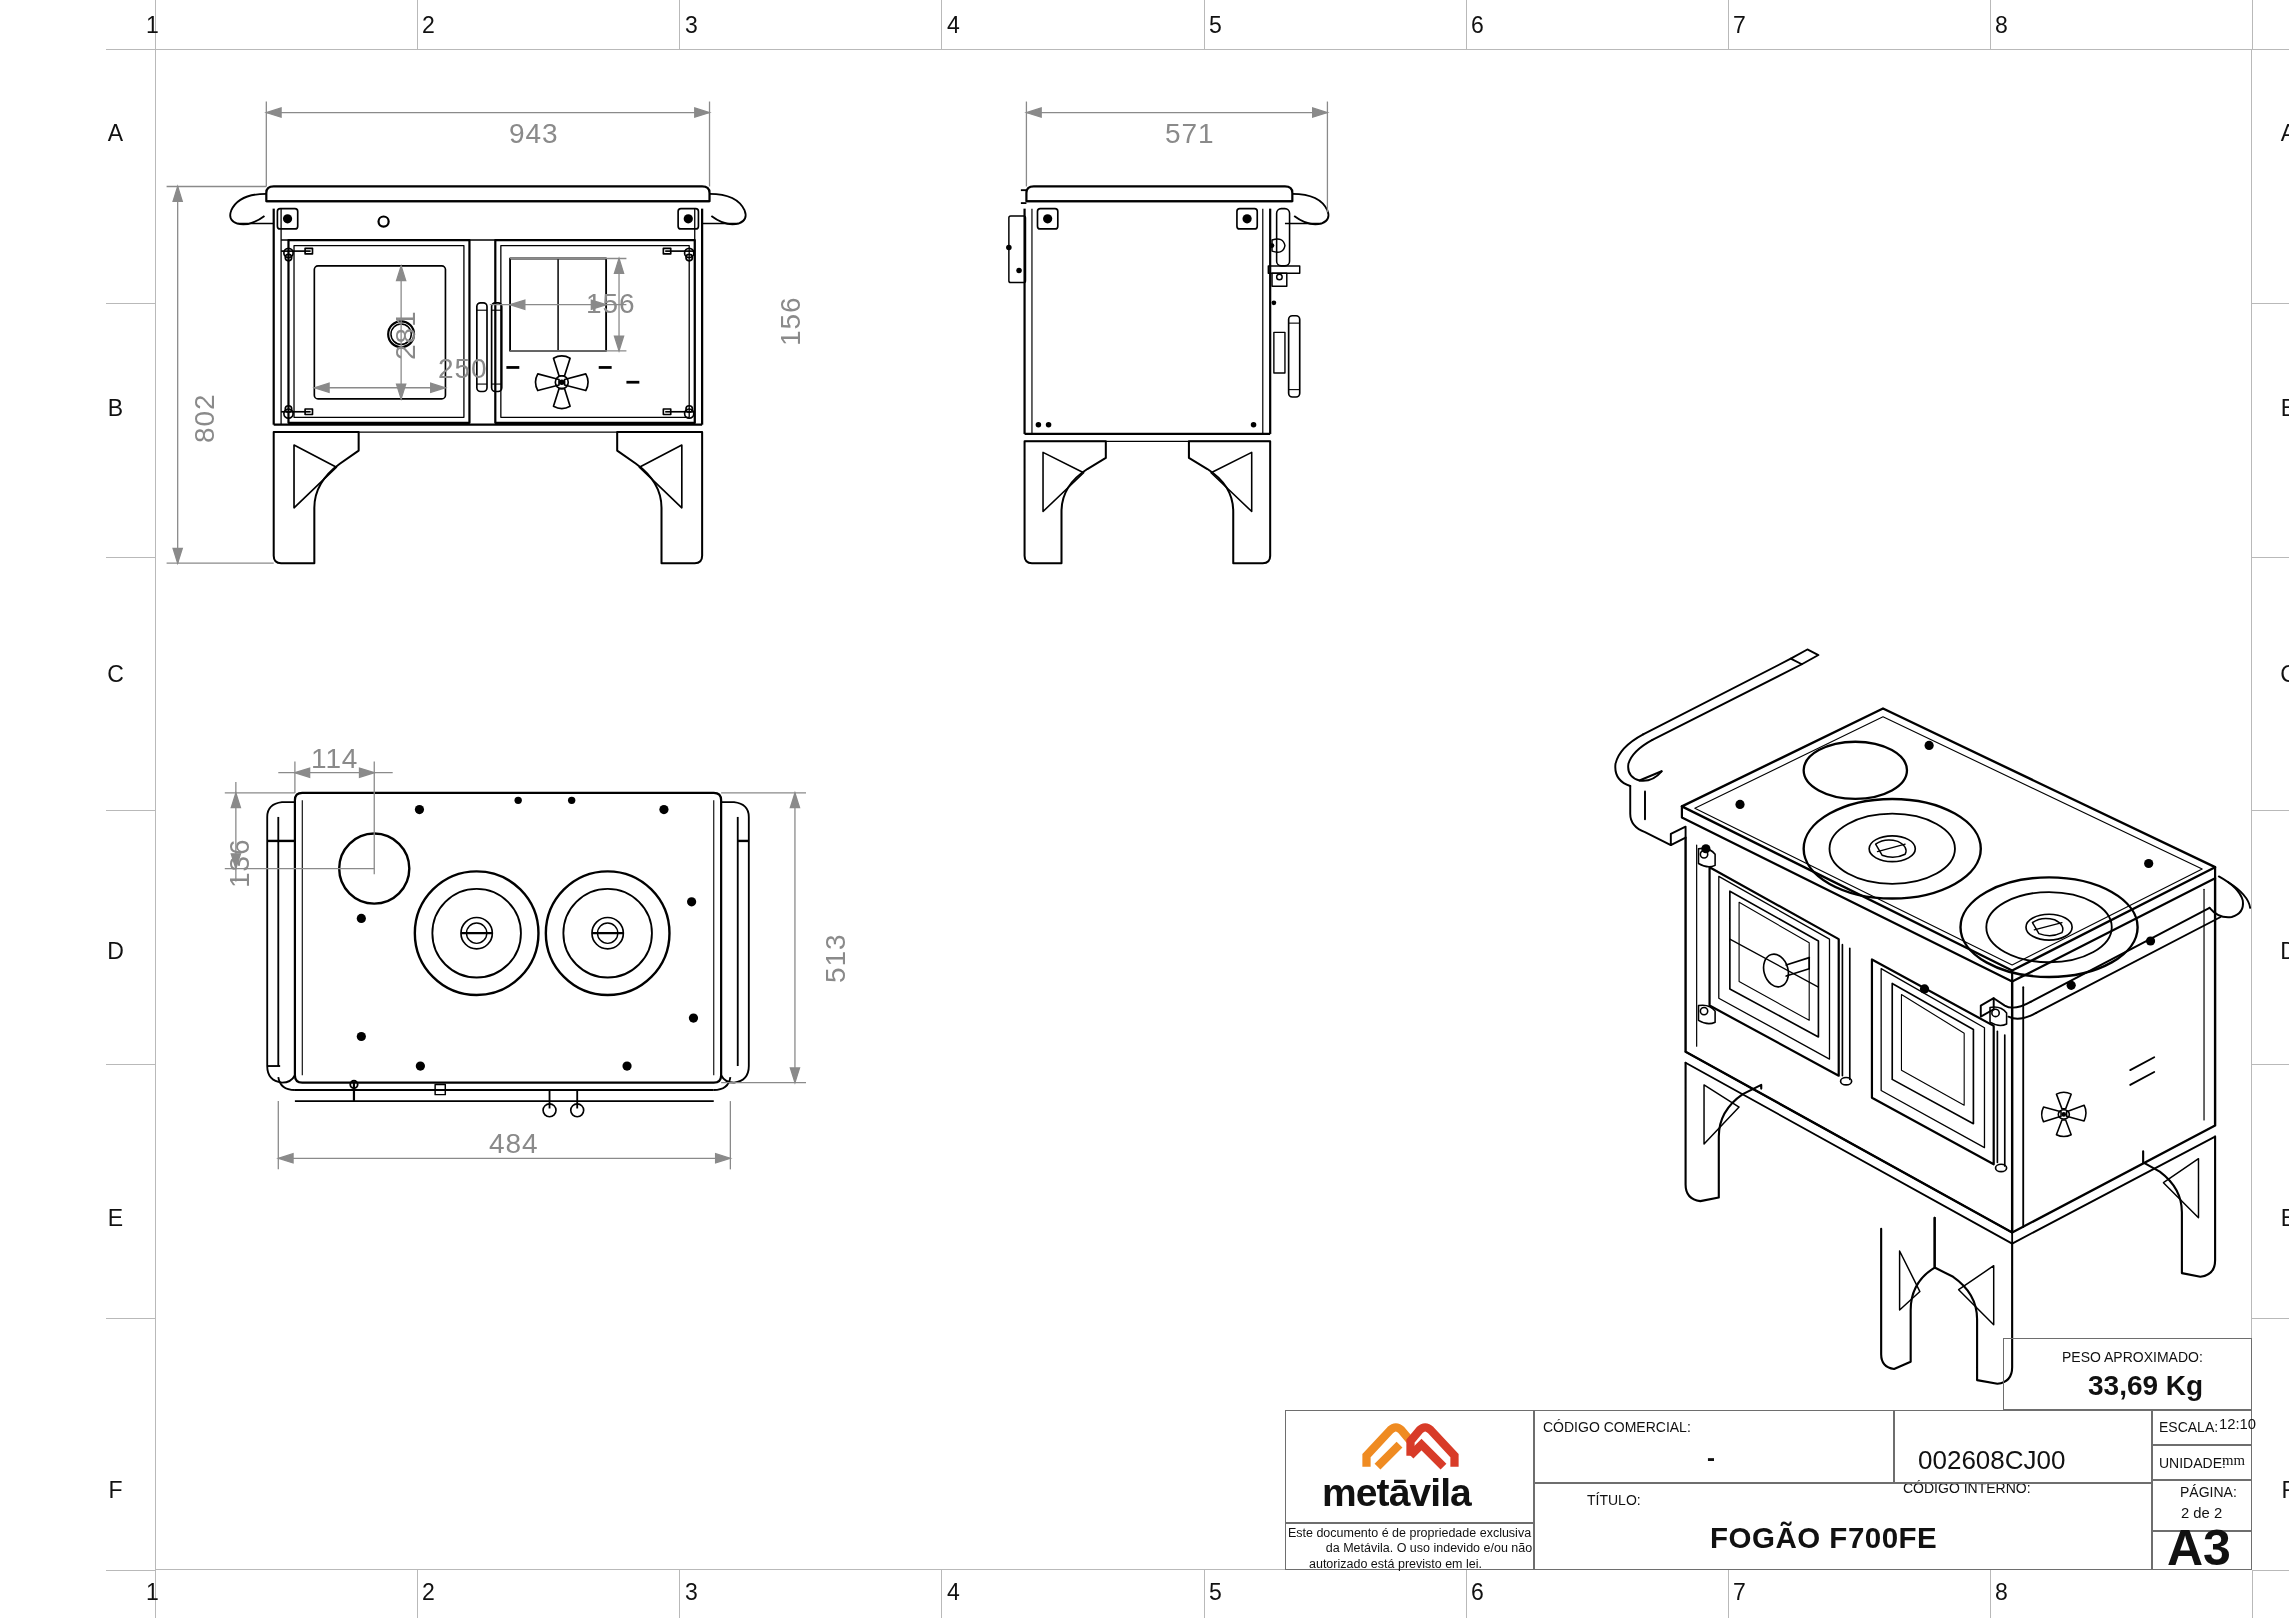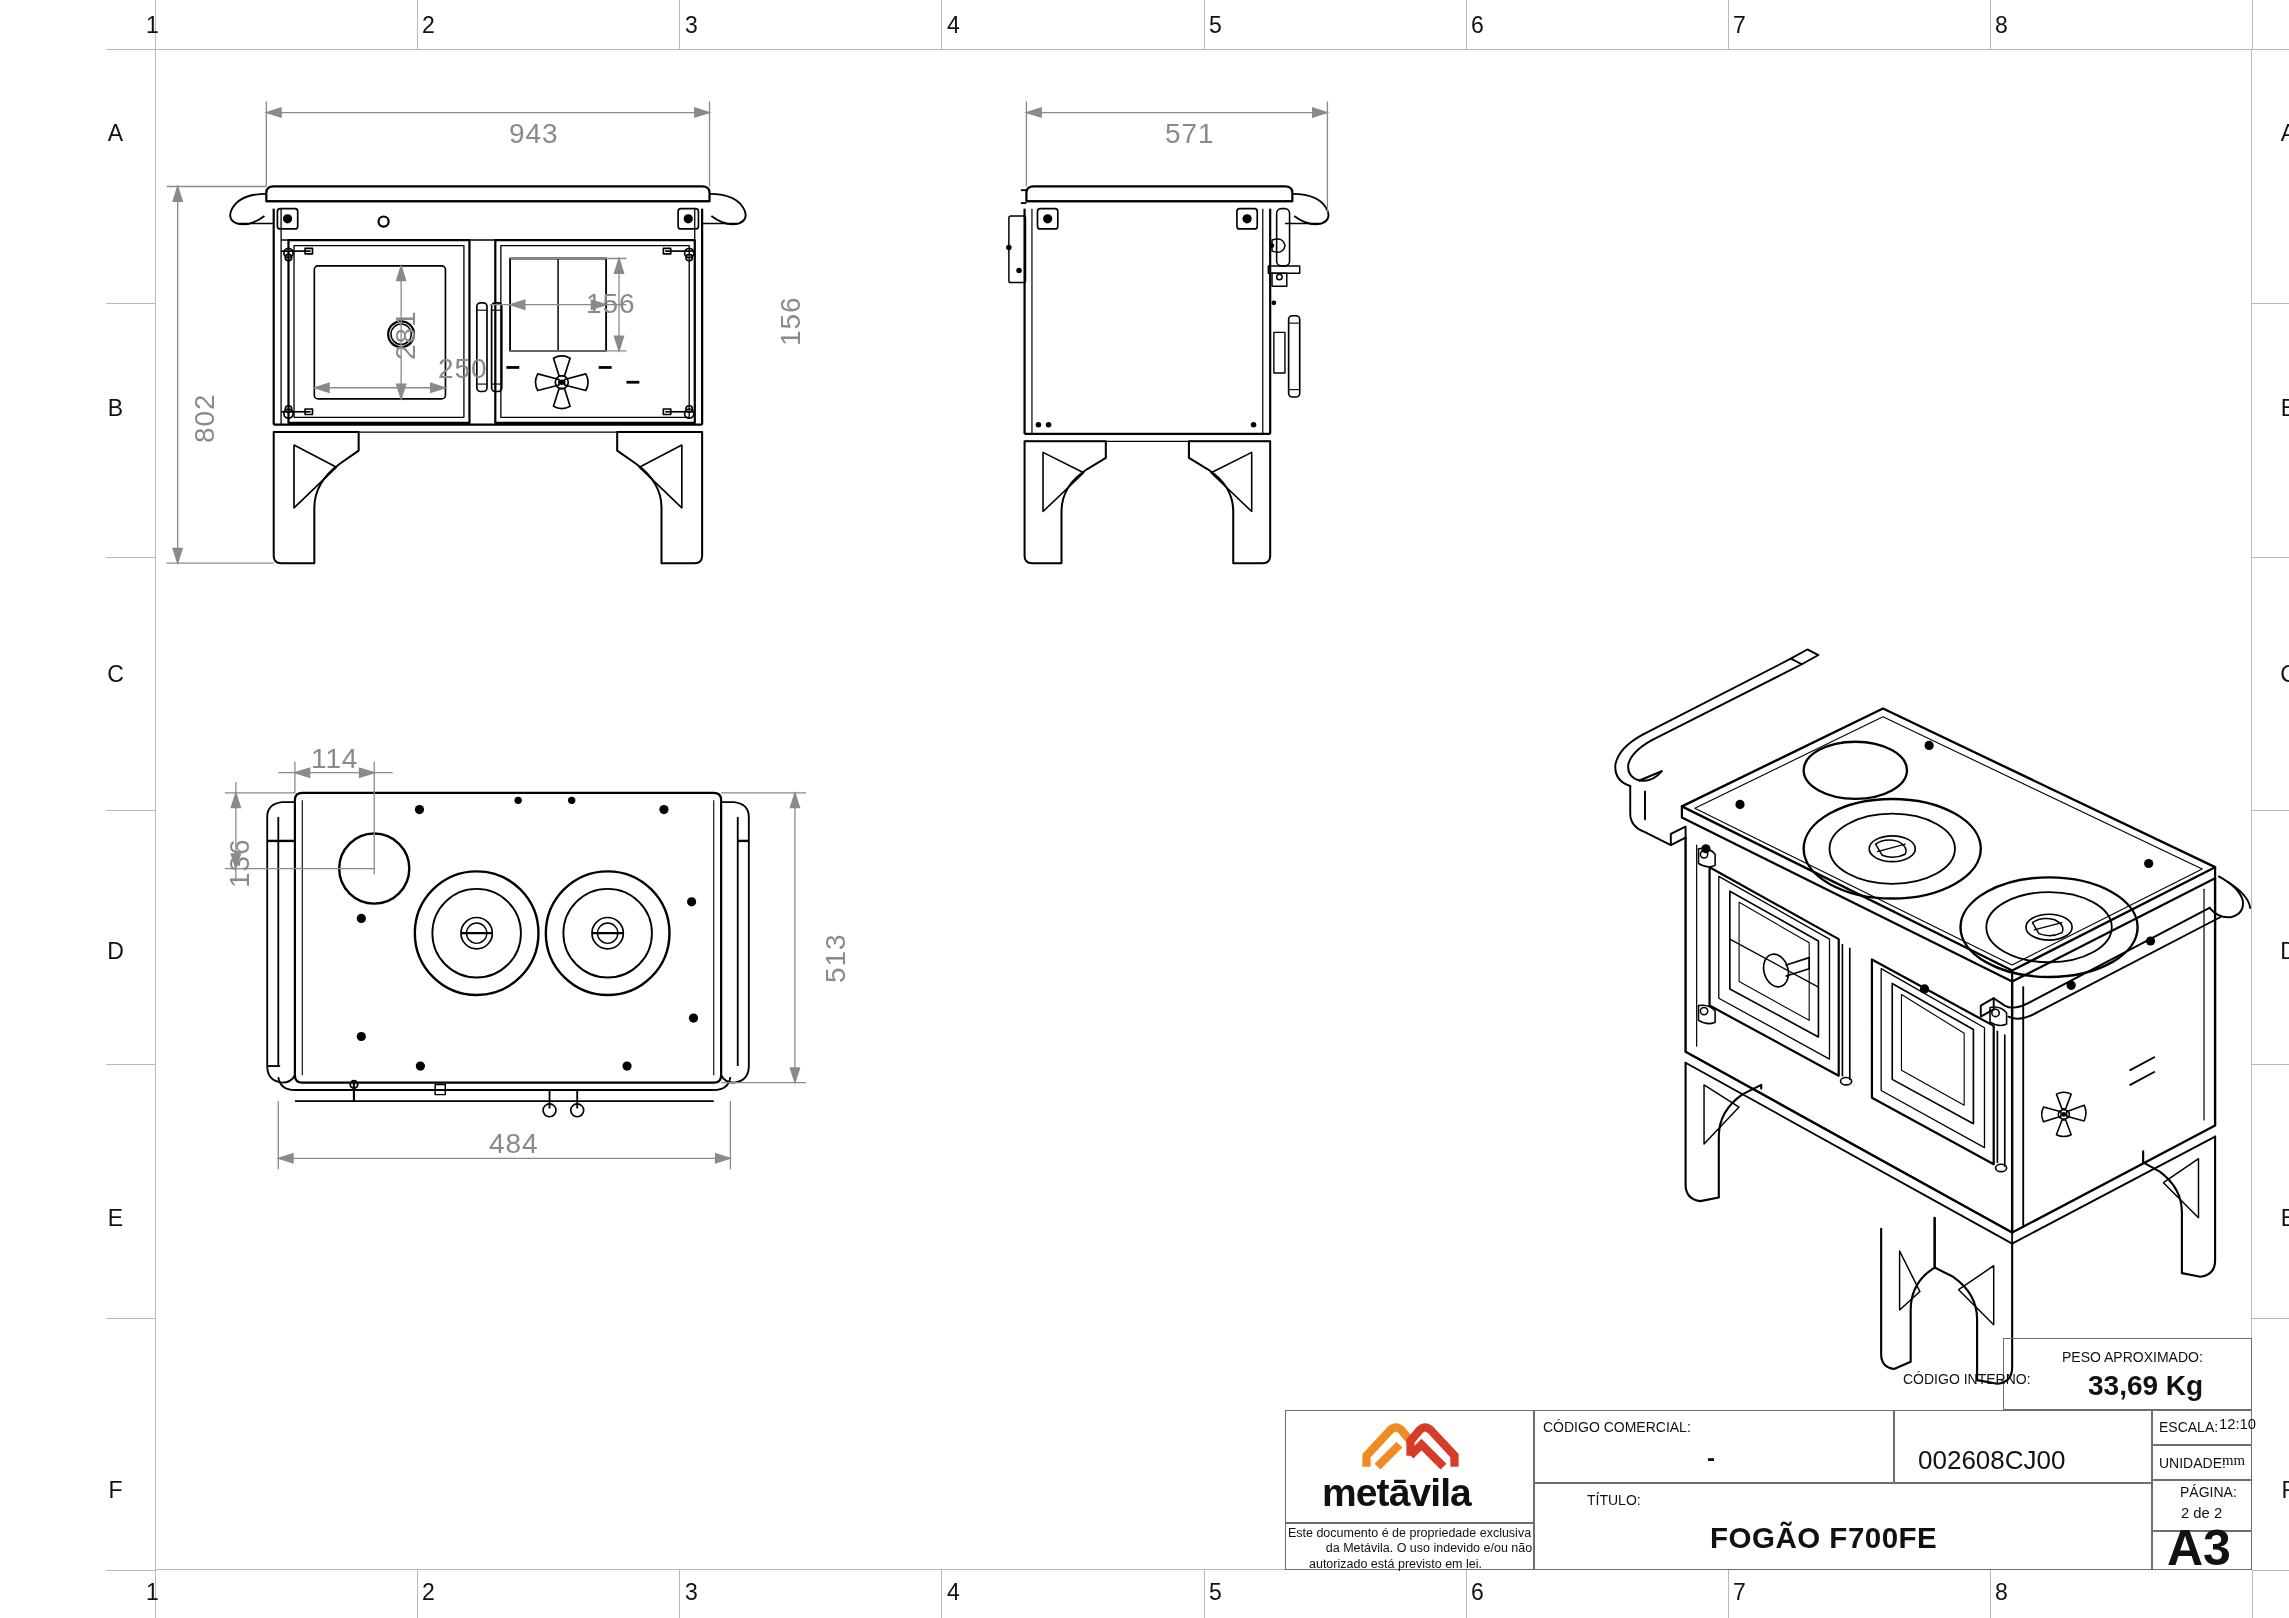--- a/index.html
+++ b/index.html
@@ -599,21 +599,21 @@
   <div class="tb" style="left:1285px;top:1523px;width:249px;height:47px;"></div>
   <div class="legal" style="left:1285px;top:1524px;width:249px;">Este documento é de propriedade exclusiva</div>
   <div class="legal" style="left:1285px;top:1539px;width:288px;">da Metávila. O uso indevido e/ou não</div>
   <div class="legal" style="left:1285px;top:1555px;width:221px;">autorizado está previsto em lei.</div>
 
   <div class="tb" style="left:1534px;top:1410px;width:360px;height:73px;"></div>
   <div class="tb-label" style="left:1543px;top:1419px;">CÓDIGO COMERCIAL:</div>
   <div class="tb-val dash-val" style="left:1707px;top:1444px;">-</div>
 
   <div class="tb" style="left:1894px;top:1410px;width:258px;height:73px;"></div>
-  <div class="tb-label" style="left:1903px;top:1371px;">CÓDIGO INTERNO:</div>
+  <div class="tb-label" style="left:1903px;top:1480px;">CÓDIGO INTERNO:</div>
   <div class="tb-val code-val" style="left:1918px;top:1445px;">002608CJ00</div>
 
   <div class="tb" style="left:1534px;top:1483px;width:618px;height:87px;"></div>
   <div class="tb-label" style="left:1543px;top:1492px;margin-left:44px;">TÍTULO:</div>
   <div class="tb-val title-val" style="left:1710px;top:1521px;">FOGÃO F700FE</div>
 
   <div class="tb" style="left:2152px;top:1410px;width:100px;height:35px;"></div>
   <div class="tb-label" style="left:2159px;top:1419px;">ESCALA:</div>
   <div class="tb-val small-val" style="left:2219px;top:1416px;">12:10</div>
 

